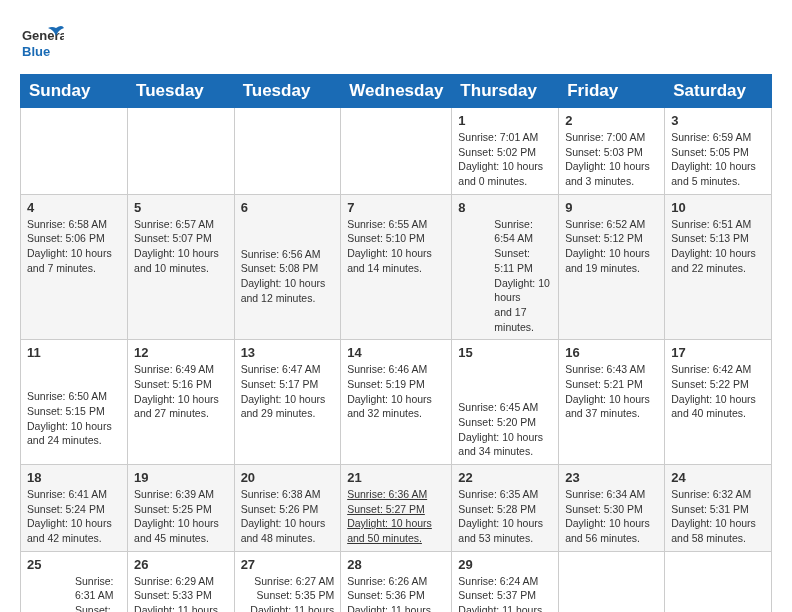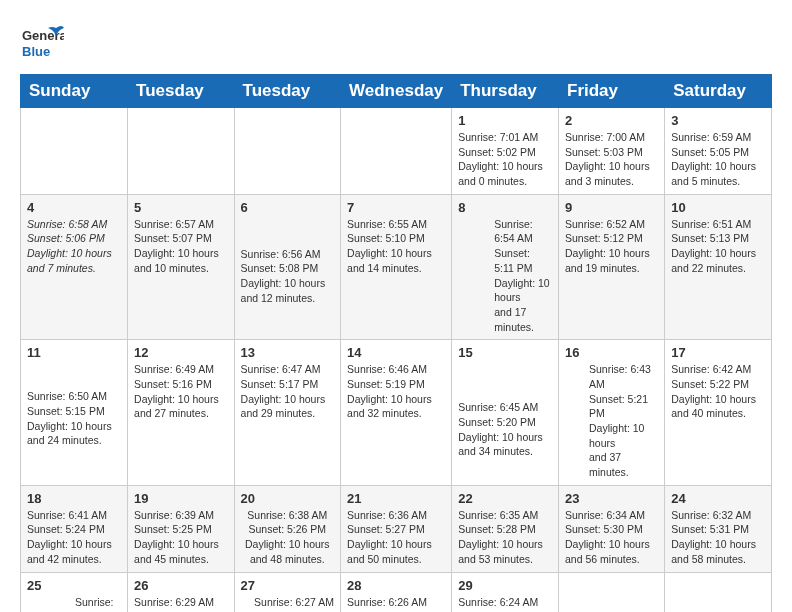--- a/index.html
+++ b/index.html
@@ -141,21 +141,21 @@
             <span class="day-num">3</span>
             <div class="day-info" style="white-space: pre-line;">Sunrise: 6:59 AM
 Sunset: 5:05 PM
 Daylight: 10 hours
 and 5 minutes.</div>
           </td>
         </tr>
         <tr class="row-gray">
           <td>
             <span class="day-num">4</span>
-            <div class="day-info" style="white-space: pre-line; font-style: italic;">Sunrise: 6:58 AM
+            <div class="day-info" style="white-space: pre-line;">Sunrise: 6:58 AM
 Sunset: 5:06 PM
 Daylight: 10 hours
 and 7 minutes.</div>
           </td>
           <td>
             <span class="day-num">5</span>
             <div class="day-info" style="white-space: pre-line;">Sunrise: 6:57 AM
 Sunset: 5:07 PM
 Daylight: 10 hours
 and 10 minutes.</div>
@@ -227,21 +227,21 @@
           </td>
           <td>
             <span class="day-num">15</span>
             <div class="day-info" style="white-space: pre-line; margin-top: 40px;">Sunrise: 6:45 AM
 Sunset: 5:20 PM
 Daylight: 10 hours
 and 34 minutes.</div>
           </td>
           <td>
             <span class="day-num">16</span>
-            <div class="day-info" style="white-space: pre-line; margin-left: 24px;">Sunrise: 6:43 AM
+            <div class="day-info" style="white-space: pre-line;">Sunrise: 6:43 AM
 Sunset: 5:21 PM
 Daylight: 10 hours
 and 37 minutes.</div>
           </td>
           <td>
             <span class="day-num">17</span>
             <div class="day-info" style="white-space: pre-line;">Sunrise: 6:42 AM
 Sunset: 5:22 PM
 Daylight: 10 hours
 and 40 minutes.</div>
@@ -257,28 +257,28 @@
           </td>
           <td>
             <span class="day-num">19</span>
             <div class="day-info" style="white-space: pre-line;">Sunrise: 6:39 AM
 Sunset: 5:25 PM
 Daylight: 10 hours
 and 45 minutes.</div>
           </td>
           <td>
             <span class="day-num">20</span>
-            <div class="day-info" style="white-space: pre-line; text-align: center;">Sunrise: 6:38 AM
+            <div class="day-info" style="white-space: pre-line;">Sunrise: 6:38 AM
 Sunset: 5:26 PM
 Daylight: 10 hours
 and 48 minutes.</div>
           </td>
           <td>
             <span class="day-num">21</span>
-            <div class="day-info" style="white-space: pre-line;">Sunrise: 6:36 AM
+            <div class="day-info" style="white-space: pre-line; text-decoration: underline;">Sunrise: 6:36 AM
 Sunset: 5:27 PM
 Daylight: 10 hours
 and 50 minutes.</div>
           </td>
           <td>
             <span class="day-num">22</span>
             <div class="day-info" style="white-space: pre-line;">Sunrise: 6:35 AM
 Sunset: 5:28 PM
 Daylight: 10 hours
 and 53 minutes.</div>

